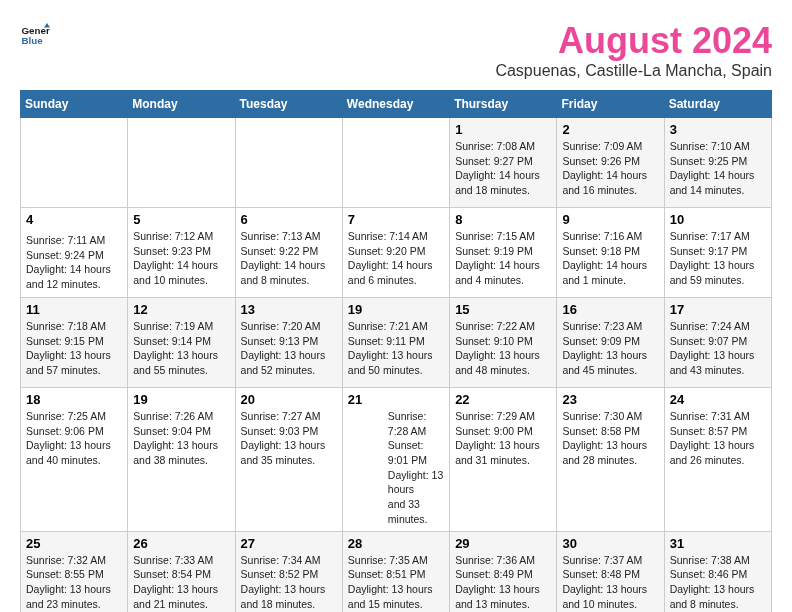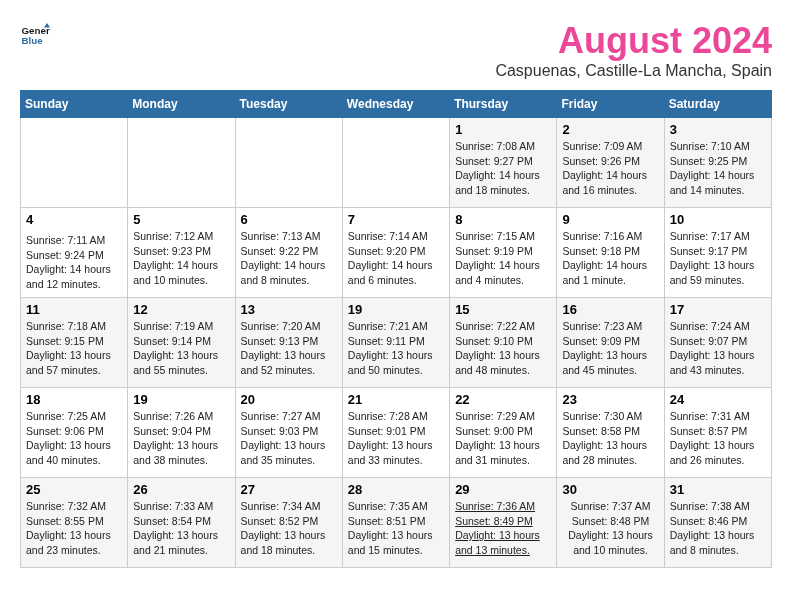--- a/index.html
+++ b/index.html
@@ -258,21 +258,21 @@
         </td>
         <td>
           <div class="day-number">20</div>
           <div class="day-info" style="white-space: pre-line;">Sunrise: 7:27 AM
 Sunset: 9:03 PM
 Daylight: 13 hours
 and 35 minutes.</div>
         </td>
         <td>
           <div class="day-number">21</div>
-          <div class="day-info" style="white-space: pre-line;">Sunrise: 7:28 AM
+          <div class="day-info" style="white-space: pre-line; margin-left: 40px;">Sunrise: 7:28 AM
 Sunset: 9:01 PM
 Daylight: 13 hours
 and 33 minutes.</div>
         </td>
         <td>
           <div class="day-number">22</div>
           <div class="day-info" style="white-space: pre-line;">Sunrise: 7:29 AM
 Sunset: 9:00 PM
 Daylight: 13 hours
 and 31 minutes.</div>
@@ -316,28 +316,28 @@
         </td>
         <td>
           <div class="day-number">28</div>
           <div class="day-info" style="white-space: pre-line;">Sunrise: 7:35 AM
 Sunset: 8:51 PM
 Daylight: 13 hours
 and 15 minutes.</div>
         </td>
         <td>
           <div class="day-number">29</div>
-          <div class="day-info" style="white-space: pre-line; text-decoration: underline;">Sunrise: 7:36 AM
+          <div class="day-info" style="white-space: pre-line;">Sunrise: 7:36 AM
 Sunset: 8:49 PM
 Daylight: 13 hours
 and 13 minutes.</div>
         </td>
         <td>
           <div class="day-number">30</div>
-          <div class="day-info" style="white-space: pre-line; text-align: center;">Sunrise: 7:37 AM
+          <div class="day-info" style="white-space: pre-line;">Sunrise: 7:37 AM
 Sunset: 8:48 PM
 Daylight: 13 hours
 and 10 minutes.</div>
         </td>
         <td>
           <div class="day-number">31</div>
           <div class="day-info" style="white-space: pre-line;">Sunrise: 7:38 AM
 Sunset: 8:46 PM
 Daylight: 13 hours
 and 8 minutes.</div>

